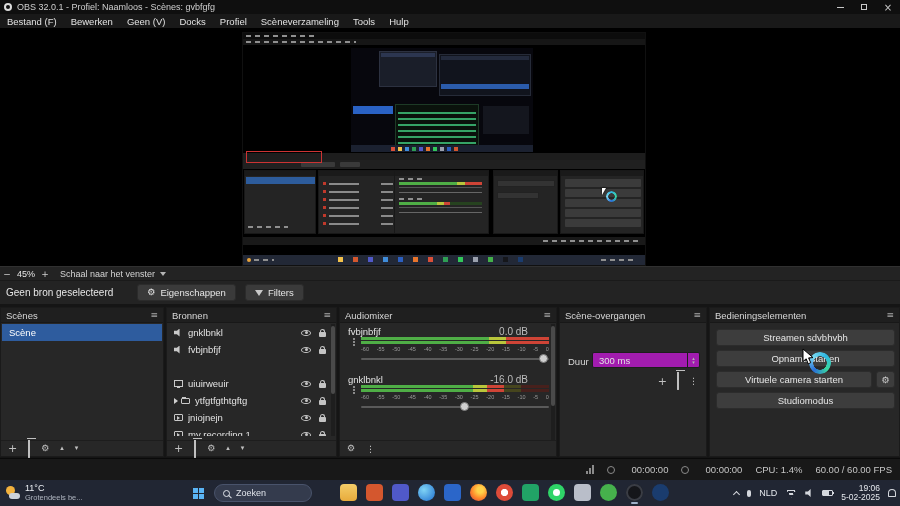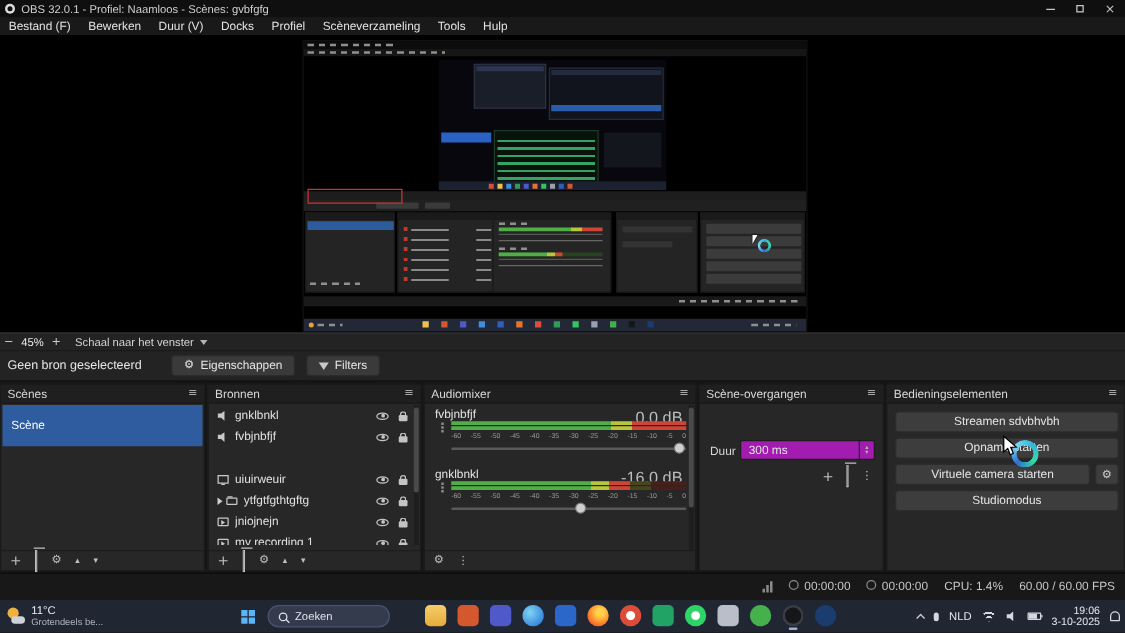--- a/index.html
+++ b/index.html
@@ -58,21 +58,21 @@
   .phead{position:absolute;left:0;top:0;right:0;height:15px;background:#1f1f1f;border-bottom:1px solid #181818;display:flex;align-items:center;justify-content:space-between;padding:0 5px;font-size:9.5px;color:#d8d8d8}
   .ph-menu{color:#a8a8a8;font-size:9px}
   .pfoot{position:absolute;left:0;right:0;bottom:0;height:16px;border-top:1px solid #1d1d1d;display:flex;align-items:center;gap:11px;padding:0 7px;color:#c0c0c0}
   .fplus{font-size:11px;line-height:1}
   .fgear{font-size:9px;line-height:1}
   .farr{font-size:7px;line-height:1}
   .ic-trash{width:7px;height:7px;position:relative;border:1px solid #c0c0c0;border-top:none;border-radius:0 0 1px 1px;margin-top:2px}
   .ic-trash::before{content:"";position:absolute;left:-2px;top:-2px;width:9px;height:1px;background:#c0c0c0}
 
   
-  .scene-item{position:absolute;left:1px;right:1px;top:16px;height:33px;background:#2e5c9e;color:#fff;font-size:9.5px;display:flex;align-items:center;padding-left:7px}
+  .scene-item{position:absolute;left:1px;right:1px;top:16px;height:17px;background:#2e5c9e;color:#fff;font-size:9.5px;display:flex;align-items:center;padding-left:7px}
 
   
   .sbody{position:absolute;left:0;top:16px;right:0;height:112px;overflow:hidden}
   .srow{position:absolute;left:0;right:6px;height:17px;display:flex;align-items:center;color:#e2e2e2;font-size:9.5px;padding-left:7px}
   .sic{width:14px;display:flex;align-items:center;flex:none}
   .slabel{flex:1;overflow:hidden;white-space:nowrap}
   .sbtn{width:16px;display:flex;align-items:center;justify-content:center;flex:none}
   .tri-right{width:0;height:0;border-left:4px solid #cfcfcf;border-top:3px solid transparent;border-bottom:3px solid transparent;margin-right:3px}
   .ic-speaker{width:9px;height:8px;background:#c9c9c9;clip-path:polygon(0 28%,32% 28%,62% 0,62% 100%,32% 72%,0 72%)}
   .ic-monitor{width:9px;height:7px;border:1px solid #c9c9c9;position:relative}
@@ -83,21 +83,21 @@
   .ic-media::after{content:"";position:absolute;left:2px;top:1px;width:0;height:0;border-left:3px solid #c9c9c9;border-top:2px solid transparent;border-bottom:2px solid transparent}
   .ic-eye{width:10px;height:6px;border:1px solid #c4c4c4;border-radius:50%;position:relative}
   .ic-eye::after{content:"";position:absolute;left:50%;top:50%;width:3px;height:3px;margin:-1.5px 0 0 -1.5px;background:#c4c4c4;border-radius:50%}
   .ic-lock{width:7px;height:5px;background:#c4c4c4;border-radius:1px;position:relative;margin-top:3px}
   .ic-lock::before{content:"";position:absolute;left:1px;top:-3px;width:3px;height:3px;border:1px solid #c4c4c4;border-bottom:none;border-radius:3px 3px 0 0}
   .vscroll{position:absolute;right:1px;top:16px;width:4px;background:#1e1e1e}
   .vthumb{position:absolute;left:0;right:0;background:#4a4a4a;border-radius:2px}
 
   
   .chname{position:absolute;left:8px;color:#e4e4e4;font-size:9.5px}
-  .chdb{position:absolute;right:10px;color:#bdbdbd;font-size:13px}
+  .chdb{position:absolute;right:28px;color:#bdbdbd;font-size:10px}
   .meter{position:absolute;left:21px;width:188px}
   .bar{height:3px;margin-bottom:1px}
   .bar.full{background:linear-gradient(90deg,#4fae46 0 68%,#b9c63b 68% 77%,#cf4436 77% 100%)}
   .bar.dim{background:linear-gradient(90deg,#26421f 0 68%,#46451d 68% 85%,#47201c 85% 100%);position:relative}
   .bar.dim i{position:absolute;left:0;top:0;bottom:0;display:block;background:linear-gradient(90deg,#4fae46 0 78%,#b9c63b 78% 88%,#cf4436 88% 100%)}
   .ticks{position:absolute;left:21px;width:188px;display:flex;justify-content:space-between;font-size:5.5px;color:#9a9a9a}
   .slider{position:absolute;left:21px;width:188px;height:10px}
   .slider .track{position:absolute;top:4px;left:0;right:0;height:2px;background:#5a5a5a;border-radius:1px}
   .slider .handle{position:absolute;top:0;width:9px;height:9px;border-radius:50%;background:#cfcfcf;border:1px solid #7a7a7a}
   .ic-vol{width:11px;height:10px;background:#d4d4d4;clip-path:polygon(0 30%,30% 30%,60% 0,60% 100%,30% 70%,0 70%)}
@@ -117,21 +117,21 @@
   .cbtn{position:absolute;left:6px;width:179px;height:17px;background:#3d3d3d;border:1px solid #2c2c2c;border-radius:3px;color:#e6e6e6;font-size:9.5px;display:flex;align-items:center;justify-content:center}
   .cgear{position:absolute;left:166px;width:19px;height:17px;background:#3d3d3d;border:1px solid #2c2c2c;border-radius:3px;color:#cfcfcf;display:flex;align-items:center;justify-content:center;font-size:9px}
 
   
   .busy{position:absolute;left:802px;top:347px;width:34px;height:34px;z-index:60}
   .spinner{position:absolute;left:7px;top:5px;width:22px;height:22px;border-radius:50%;background:conic-gradient(from 40deg,#2fb6e0,#39d8a0,#2a6fd8,#7ad8f0,#2fb6e0);-webkit-mask:radial-gradient(circle at 50% 50%,transparent 0 6.5px,#000 7px);mask:radial-gradient(circle at 50% 50%,transparent 0 6.5px,#000 7px)}
   .cursor-arrow{position:absolute;left:0;top:1px;z-index:2}
 
   
   .statusbar{position:absolute;left:0;top:458px;right:0;height:22px;background:#181818;border-top:1px solid #0a0a0a;display:flex;align-items:center;justify-content:flex-end;gap:13px;padding-right:8px;color:#c6c6c6;font-size:9.5px}
-  .sb-item{display:flex;gap:4px}
+  .sb-item{display:flex;align-items:center;gap:16px}
   .sb-circ{width:8px;height:8px;border:1px solid #8a8a8a;border-radius:50%}
   .sb-bars{display:flex;align-items:flex-end;gap:1px;height:9px}
   .sb-bars i{width:2px;background:#8a8a8a}
 
   
   .taskbar{position:absolute;left:0;top:480px;right:0;height:26px;background:#212633}
   .weather{position:absolute;left:6px;top:3px;display:flex;align-items:center;gap:5px;color:#eceff4}
   .w-icon{width:14px;height:13px;position:relative;flex:none}
   .w-icon::before{content:"";position:absolute;left:0;top:0;width:9px;height:9px;border-radius:50%;background:#f2b13d}
   .w-icon::after{content:"";position:absolute;right:0;bottom:0;width:11px;height:6px;border-radius:4px;background:#cdd2da}
@@ -185,21 +185,21 @@
       <span class="wbtn">
           <i class="ic-max"></i>
         </span>
       <span class="wbtn g">×</span>
     </span>
   </div>
 
   <div class="menubar">
     <span class="menu-item">Bestand (F)</span>
     <span class="menu-item">Bewerken</span>
-    <span class="menu-item">Duur (V)</span>
+    <span class="menu-item">Geen (V)</span>
     <span class="menu-item">Docks</span>
     <span class="menu-item">Profiel</span>
     <span class="menu-item">Scèneverzameling</span>
     <span class="menu-item">Tools</span>
     <span class="menu-item">Hulp</span>
   </div>
 
   <div class="preview">
     <div class="mini">
 
@@ -568,19 +568,19 @@
     </div>
     <div class="tray">
       <i class="ic-chevup"></i>
       <i class="ic-mic"></i>
       <span>NLD</span>
       <i class="ic-wifi"></i>
       <i class="ic-spk"></i>
       <i class="ic-batt"></i>
       <span class="clock">
         <div>19:06</div>
-        <div>3-10-2025</div>
+        <div>5-02-2025</div>
       </span>
       <i class="ic-bell"></i>
     </div>
   </div>
 
 </div>
 
 </body></html>

